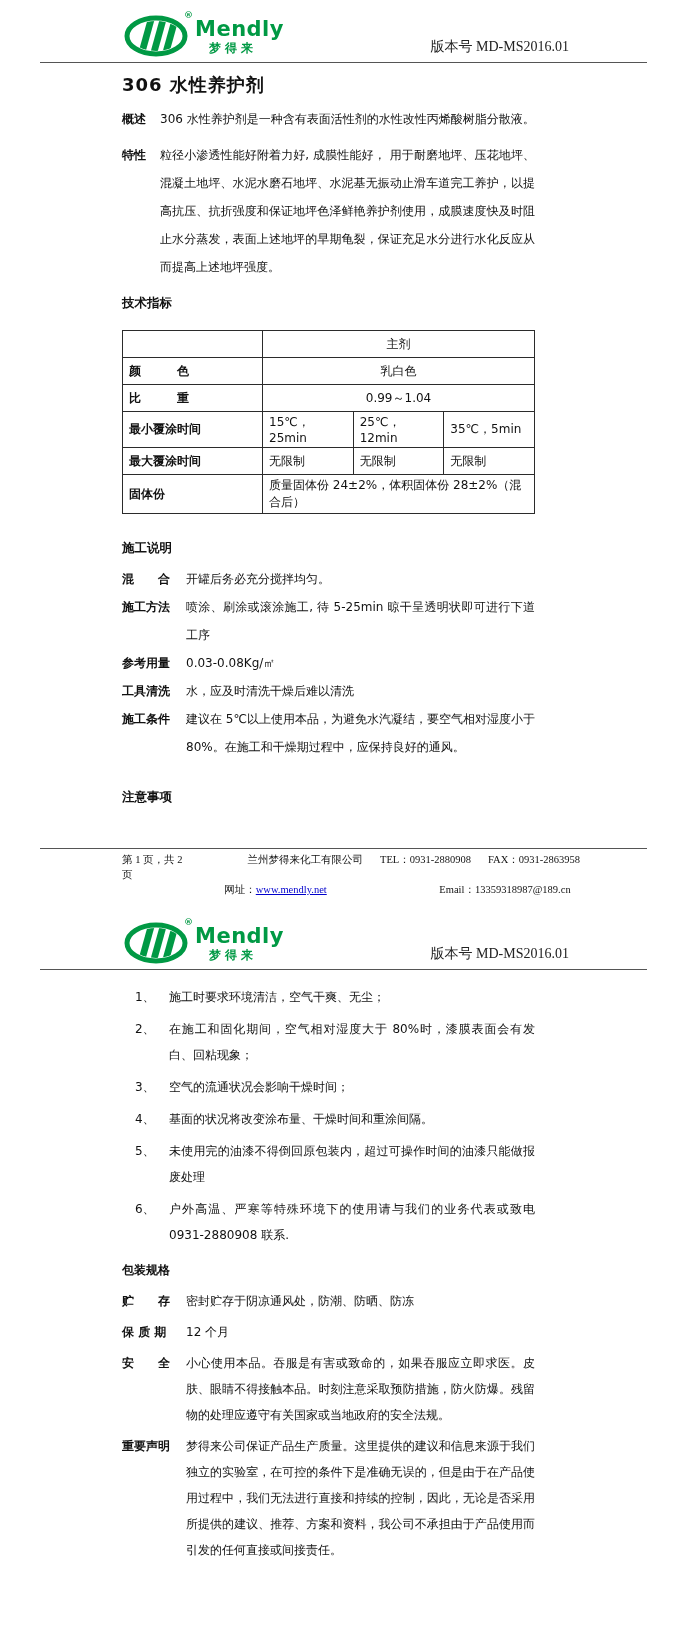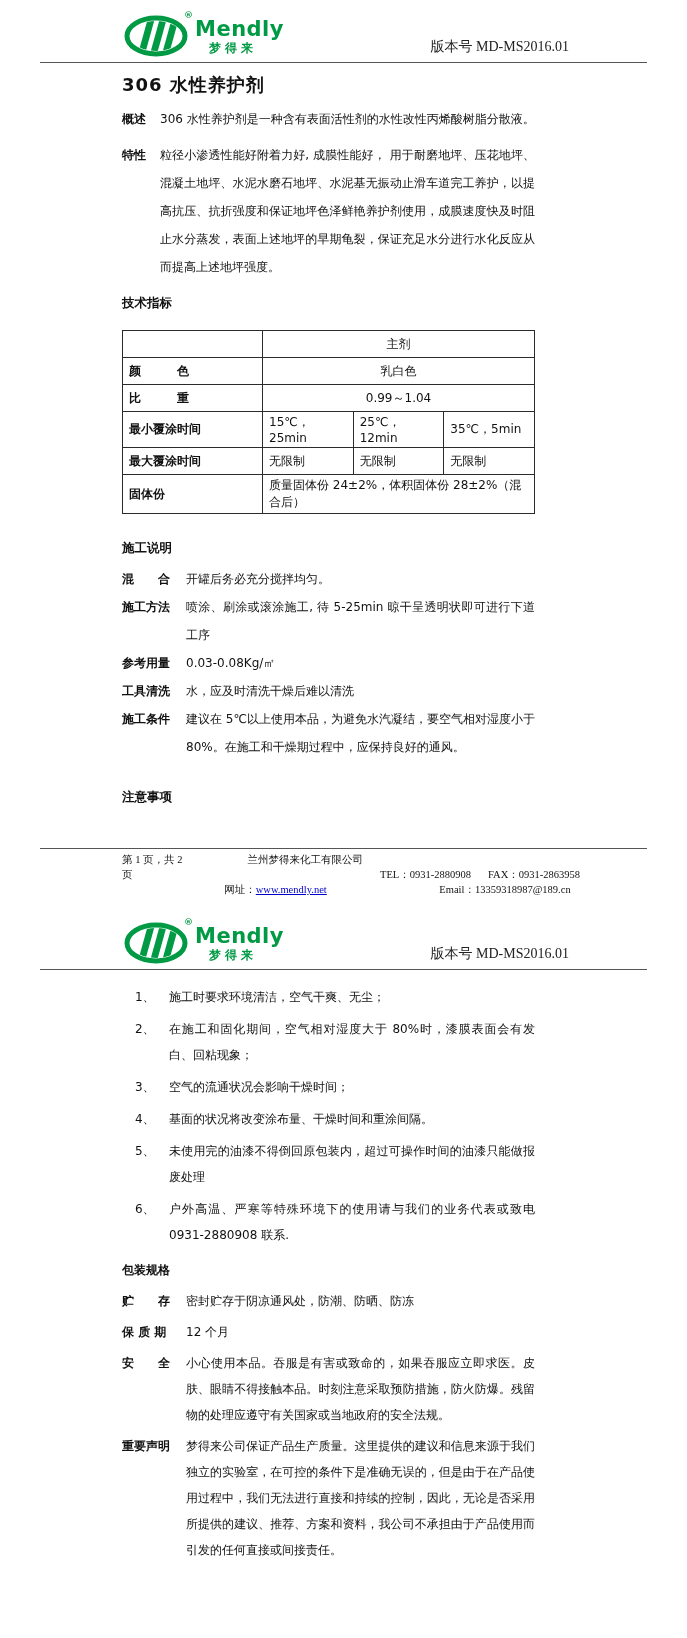--- a/index.html
+++ b/index.html
@@ -40,21 +40,21 @@
   .crow.first { margin-top:8px; }
   .clabel { flex:none; width:64px; font-weight:bold; line-height:28px; }
   .ctext { flex:1; text-align:justify; line-height:28px; }
 
   
   .footer { margin:22px 40px 0 40px; border-top:1.5px solid #555; padding-top:3px;
             font-family:"Liberation Serif","DejaVu Serif",serif; font-size:10.5px; color:#111; }
   .f-row { display:flex; line-height:15px; }
   .f-page { flex:none; width:148px; padding-left:82px; }
   .f-company { flex:none; width:175px; text-align:right; }
-  .f-contact { flex:1; display:flex;align-items:flex-end; }
+  .f-contact { flex:1; display:flex; }
   .f-tel { flex:none; width:125px; text-align:center; }
   .f-fax { flex:1; text-align:left; }
   .f-web { flex:none; width:175px; margin-left:148px; text-align:center; }
   .f-email { flex:1; text-align:center; }
   a.weblink { color:#0000cc; text-decoration:underline; cursor:pointer; }
 
   
   .page2-header { margin-top:24px; }
   .nrow { display:flex; margin:6px 0 0 135px; width:400px; }
   .nnum { flex:none; width:34px; line-height:26px; }

